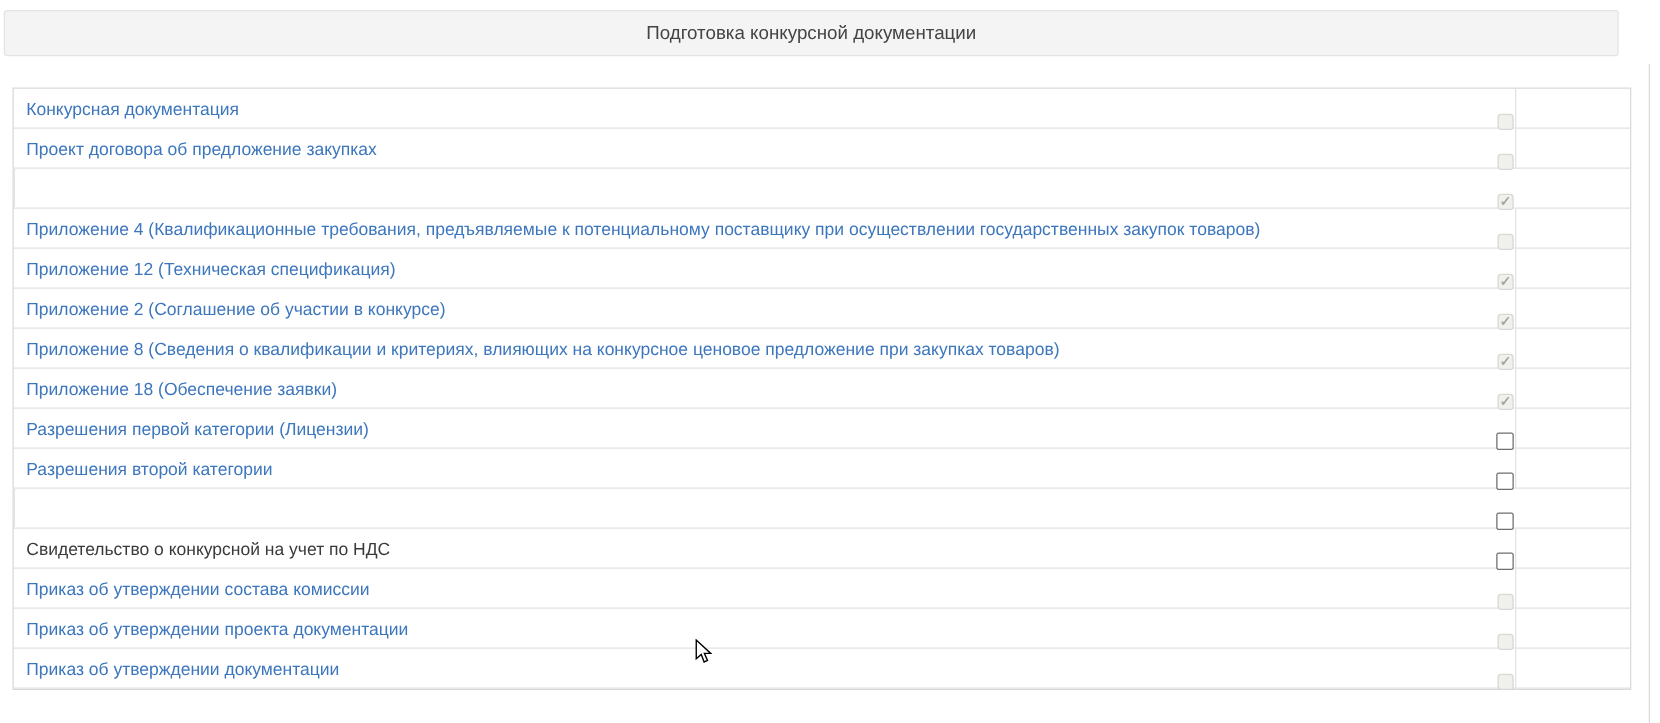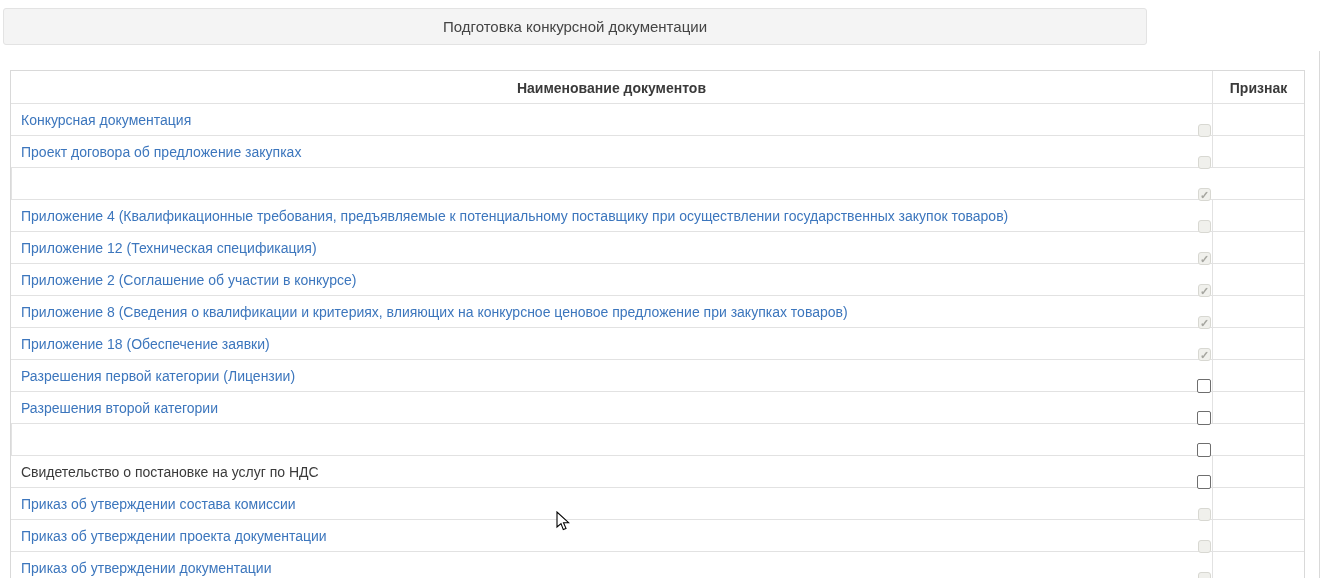--- a/index.html
+++ b/index.html
@@ -7,21 +7,21 @@
     width:1328px; height:578px;
     position:relative; overflow:hidden;
     background:#ffffff;
     font-family:"Liberation Sans", sans-serif;
     font-size:14px;
     color:var(--text-color, #3a3a3a);
   }
 
   
   .banner {
-    position:absolute; left:3px; top:8px; width:1144px; height:37px;
+    position:absolute; left:3px; top:8px; width:1292px; height:37px;
     box-sizing:border-box;
     background:var(--banner-bg, #f4f4f4);
     border:1px solid var(--banner-border, #e3e3e3);
     border-radius:3px;
   }
   .banner-title {
     text-align:center; line-height:35px;
     font-size:15px; color:var(--title-color, #444444);
   }
 
@@ -84,24 +84,20 @@
 </head>
 <body>
 
 <div class="banner">
   <div class="banner-title">Подготовка конкурсной документации</div>
 </div>
 
 <div class="outer-right-border"></div>
 
 <div class="doc-table">
-  <div class="thead">
-    <div class="th name">Наименование документов</div>
-    <div class="th flag">Признак</div>
-  </div>
   <div id="rows">
       <div class="tr">
         <div class="td name"><a class="doc-link" href="#">Конкурсная документация</a></div>
         <div class="td flag"></div>
         <span class="cb cb-disabled" role="checkbox" aria-checked="false"></span>
       </div>
       <div class="tr">
         <div class="td name"><a class="doc-link" href="#">Проект договора об предложение закупках</a></div>
         <div class="td flag"></div>
         <span class="cb cb-disabled" role="checkbox" aria-checked="false"></span>
@@ -153,21 +149,21 @@
       <div class="tr">
         <div class="td name"><a class="doc-link" href="#">Разрешения второй категории</a></div>
         <div class="td flag"></div>
         <span class="cb cb-enabled" role="checkbox" aria-checked="false"></span>
       </div>
       <div class="tr">
         <div class="td flag"></div>
         <span class="cb cb-enabled" role="checkbox" aria-checked="false"></span>
       </div>
       <div class="tr">
-        <div class="td name"><span class="doc-text">Свидетельство о постановке на услуг по НДС</span></div>
+        <div class="td name"><span class="doc-text">Свидетельство о конкурсной на учет по НДС</span></div>
         <div class="td flag"></div>
         <span class="cb cb-enabled" role="checkbox" aria-checked="false"></span>
       </div>
       <div class="tr">
         <div class="td name"><a class="doc-link" href="#">Приказ об утверждении состава комиссии</a></div>
         <div class="td flag"></div>
         <span class="cb cb-disabled" role="checkbox" aria-checked="false"></span>
       </div>
       <div class="tr">
         <div class="td name"><a class="doc-link" href="#">Приказ об утверждении проекта документации</a></div>

